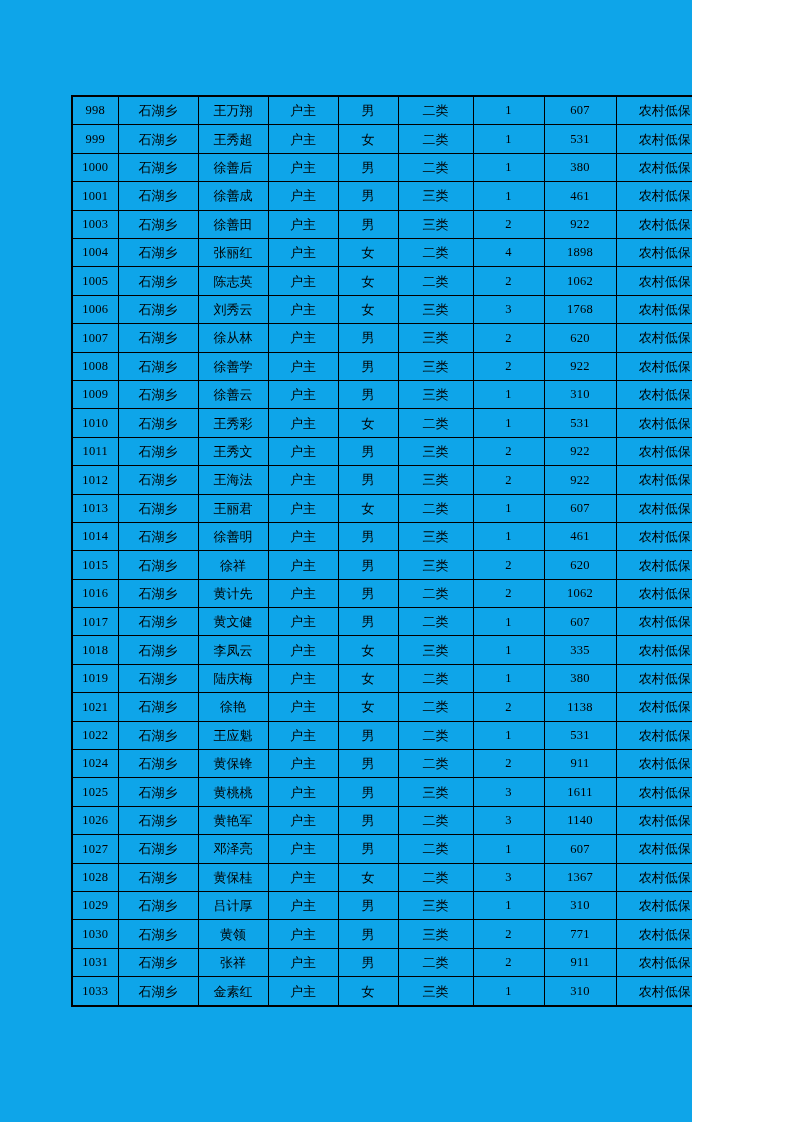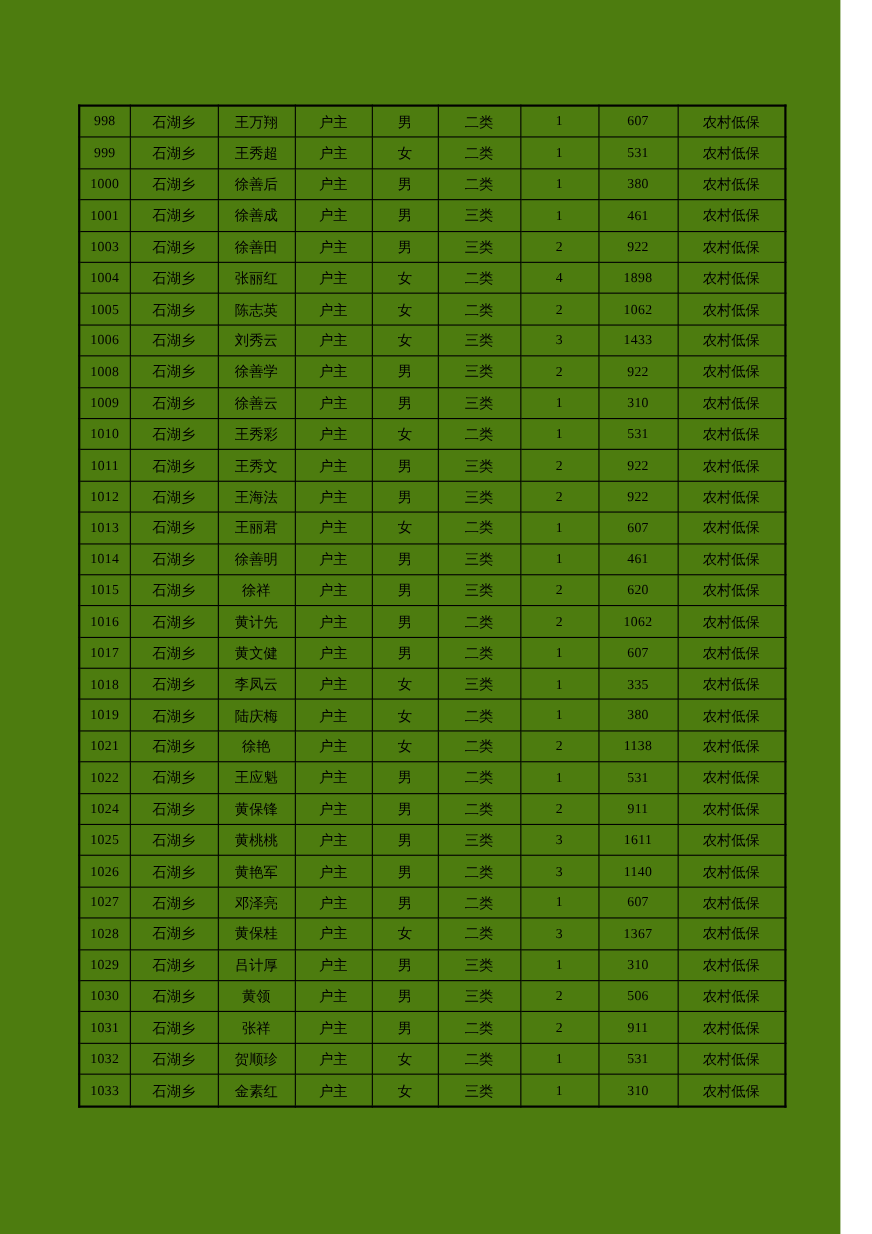--- a/index.html
+++ b/index.html
@@ -2,23 +2,23 @@
 <html><head>
 <meta charset="utf-8">
 <style>
   html, body {
     margin: 0;
     padding: 0;
     background: #ffffff;
   }
   #page {
     position: relative;
-    width: 764px;
+    width: 692px;
     height: 1122px;
-    background: #4d7c0f;
+    background: #0ea5e9;
     overflow: hidden;
     font-family: "Liberation Serif", "DejaVu Serif", serif;
     color: #000000;
   }
   table.records {
     position: absolute;
     left: 71px;
     top: 95px;
     width: 642px;
     height: 912px;
@@ -137,21 +137,32 @@
           <td>农村低保</td>
         </tr>
         <tr>
           <td class="num">1006</td>
           <td>石湖乡</td>
           <td>刘秀云</td>
           <td>户主</td>
           <td>女</td>
           <td>三类</td>
           <td class="num">3</td>
-          <td class="num">1433</td>
+          <td class="num">1768</td>
+          <td>农村低保</td>
+        </tr>
+        <tr>
+          <td class="num">1007</td>
+          <td>石湖乡</td>
+          <td>徐从林</td>
+          <td>户主</td>
+          <td>男</td>
+          <td>三类</td>
+          <td class="num">2</td>
+          <td class="num">620</td>
           <td>农村低保</td>
         </tr>
         <tr>
           <td class="num">1008</td>
           <td>石湖乡</td>
           <td>徐善学</td>
           <td>户主</td>
           <td>男</td>
           <td>三类</td>
           <td class="num">2</td>
@@ -368,43 +379,32 @@
           <td>农村低保</td>
         </tr>
         <tr>
           <td class="num">1030</td>
           <td>石湖乡</td>
           <td>黄领</td>
           <td>户主</td>
           <td>男</td>
           <td>三类</td>
           <td class="num">2</td>
-          <td class="num">506</td>
+          <td class="num">771</td>
           <td>农村低保</td>
         </tr>
         <tr>
           <td class="num">1031</td>
           <td>石湖乡</td>
           <td>张祥</td>
           <td>户主</td>
           <td>男</td>
           <td>二类</td>
           <td class="num">2</td>
           <td class="num">911</td>
-          <td>农村低保</td>
-        </tr>
-        <tr>
-          <td class="num">1032</td>
-          <td>石湖乡</td>
-          <td>贺顺珍</td>
-          <td>户主</td>
-          <td>女</td>
-          <td>二类</td>
-          <td class="num">1</td>
-          <td class="num">531</td>
           <td>农村低保</td>
         </tr>
         <tr>
           <td class="num">1033</td>
           <td>石湖乡</td>
           <td>金素红</td>
           <td>户主</td>
           <td>女</td>
           <td>三类</td>
           <td class="num">1</td>

